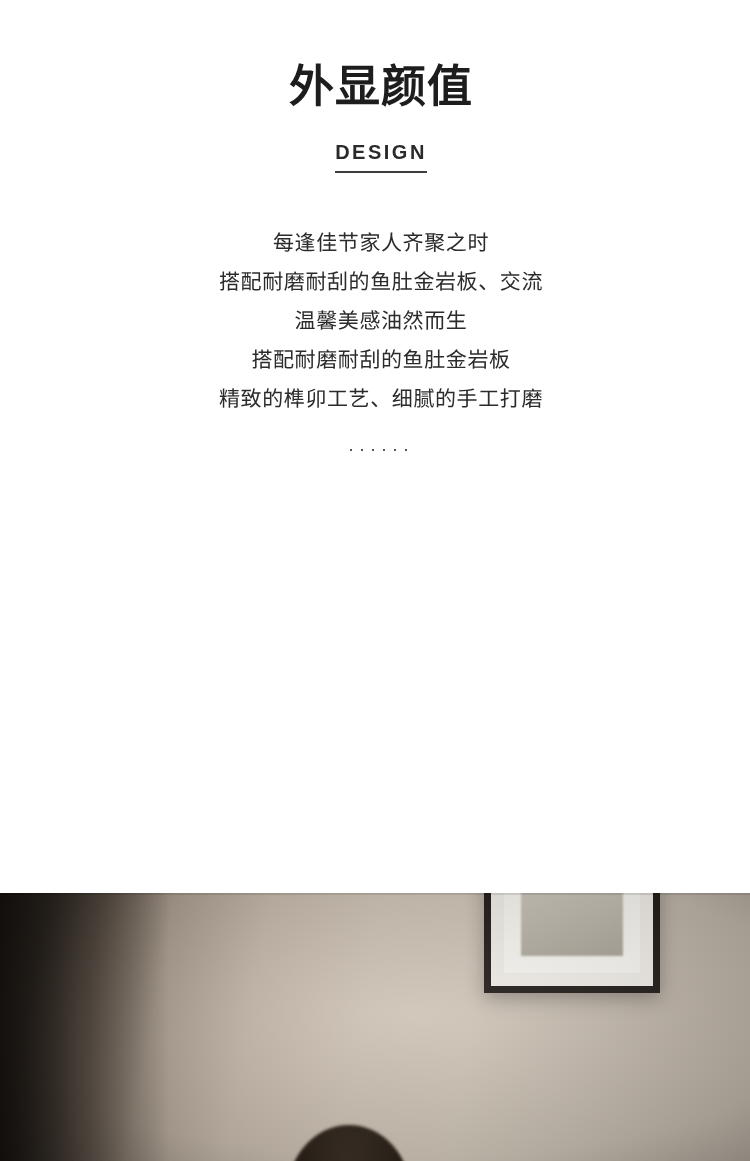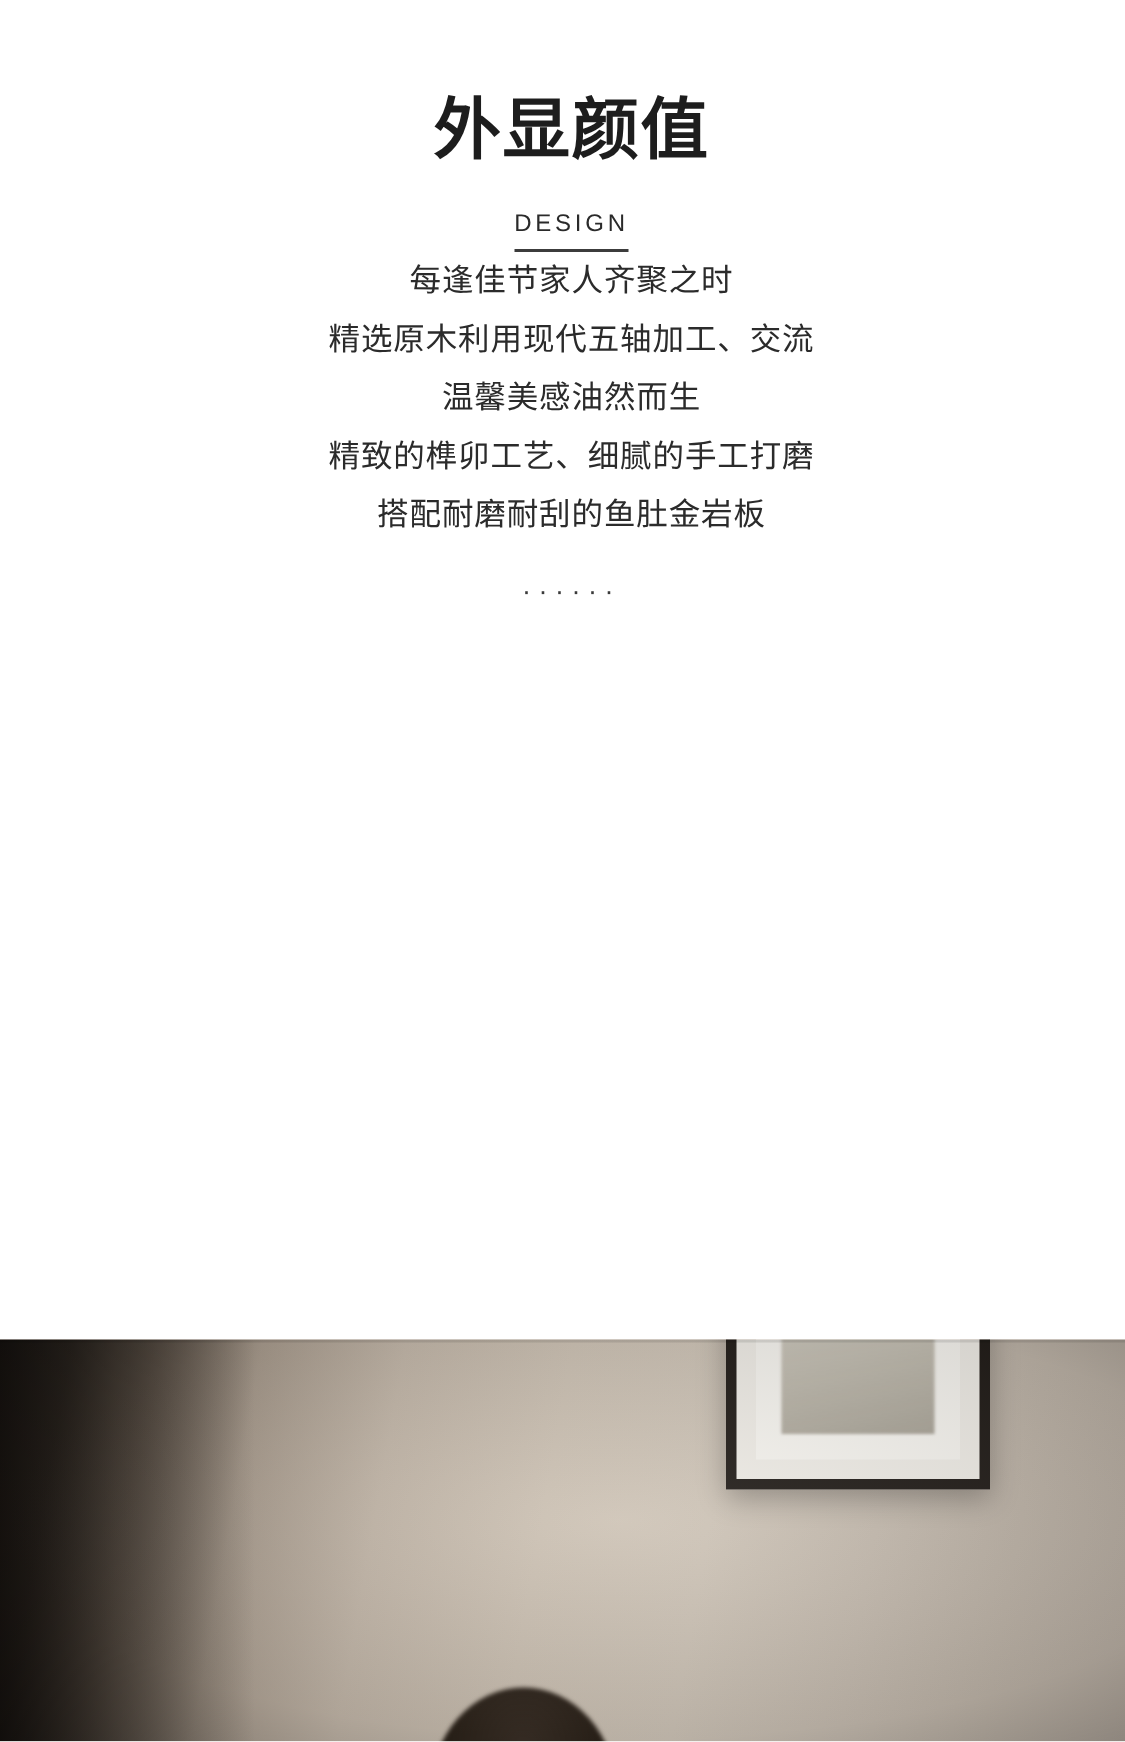--- a/index.html
+++ b/index.html
@@ -38,29 +38,30 @@
     color: #1d1d1d;
     font-weight: 700;
     font-size: 45px;
     line-height: 1.22;
     letter-spacing: 1px;
   }
   .headline .line { display: block; white-space: pre; }
 
   .design-label {
     margin-top: 26px;
-    font-size: 16px;
-    font-weight: 400;
+    font-size: 20px;
+    font-weight: 700;
     letter-spacing: 2.5px;
     color: #2a2a2a;
     padding-bottom: 7px;
     border-bottom: 2px solid #3c3c3c;
   }
 
   .poem {
+    margin-top: 50px;
     text-align: center;
     color: #2b2b2b;
     font-size: 21px;
     line-height: 39px;
     letter-spacing: 0.6px;
   }
   .poem .pline { display: block; white-space: pre; }
   .poem .dots {
     display: block;
     margin-top: 12px;
@@ -171,24 +172,24 @@
   <section class="text-section">
 
     <h1 class="headline">
       <span class="line">外显颜值</span>
     </h1>
 
     <div class="design-label">DESIGN</div>
 
     <div class="poem">
       <span class="pline">每逢佳节家人齐聚之时</span>
-      <span class="pline">精选原木利用现代五轴加工、交流</span>
+      <span class="pline">搭配耐磨耐刮的鱼肚金岩板、交流</span>
       <span class="pline">温馨美感油然而生</span>
+      <span class="pline">搭配耐磨耐刮的鱼肚金岩板</span>
       <span class="pline">精致的榫卯工艺、细腻的手工打磨</span>
-      <span class="pline">搭配耐磨耐刮的鱼肚金岩板</span>
       <span class="dots">······</span>
     </div>
 
   </section>
 
   <section class="photo">
     <div class="wall"></div>
     <div class="corner"></div>
 
     <div class="frame">

